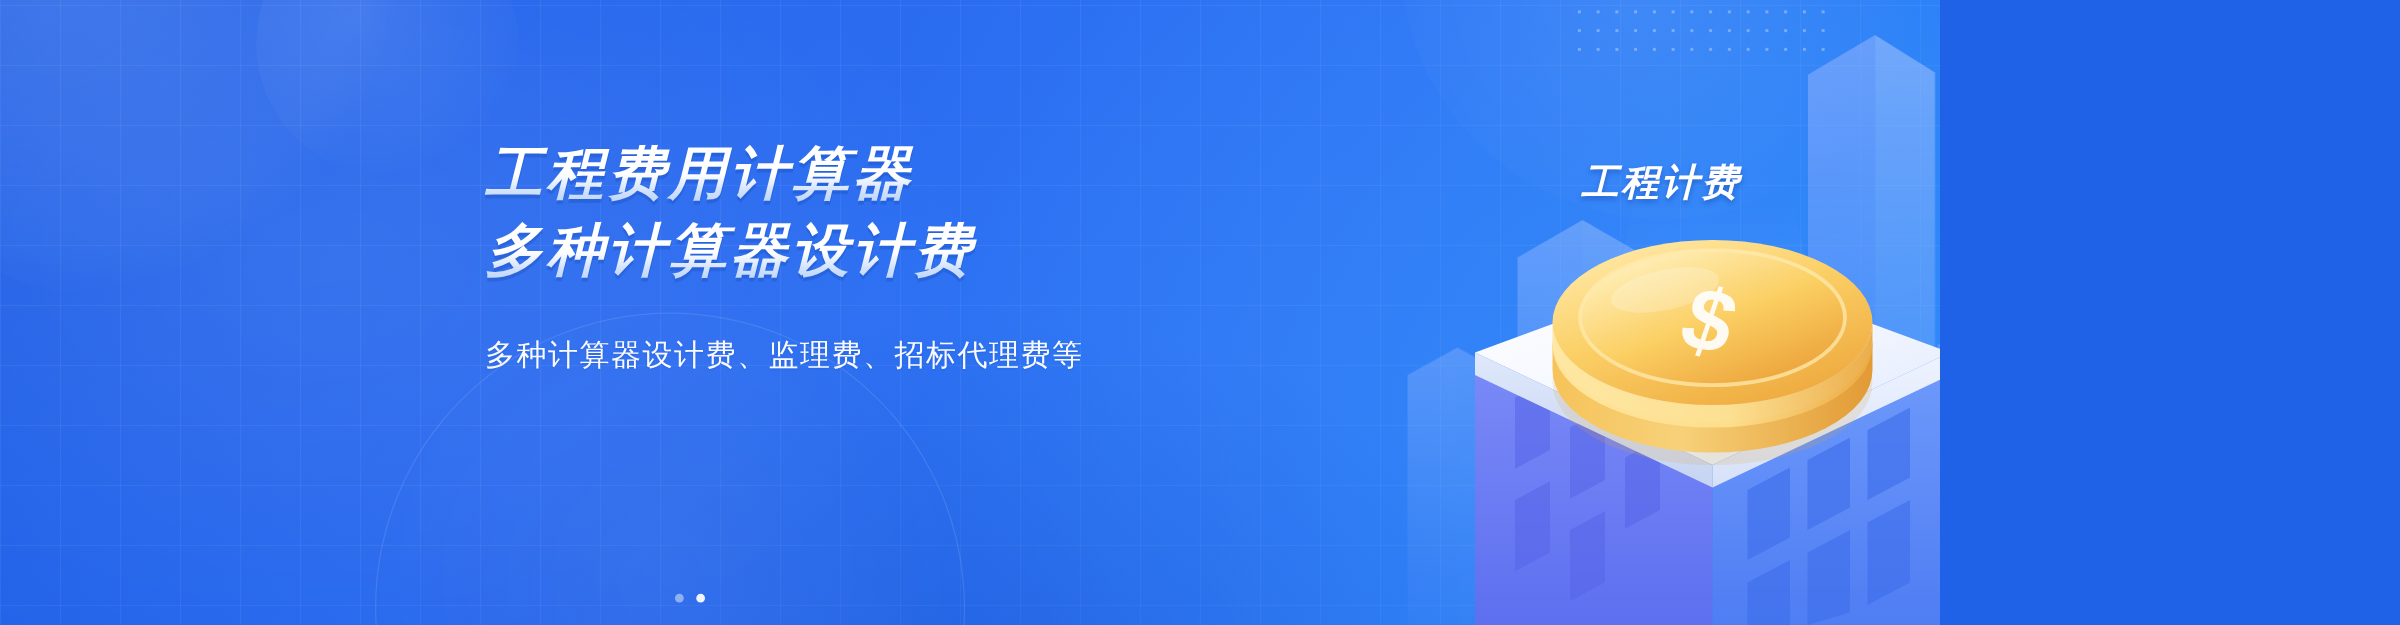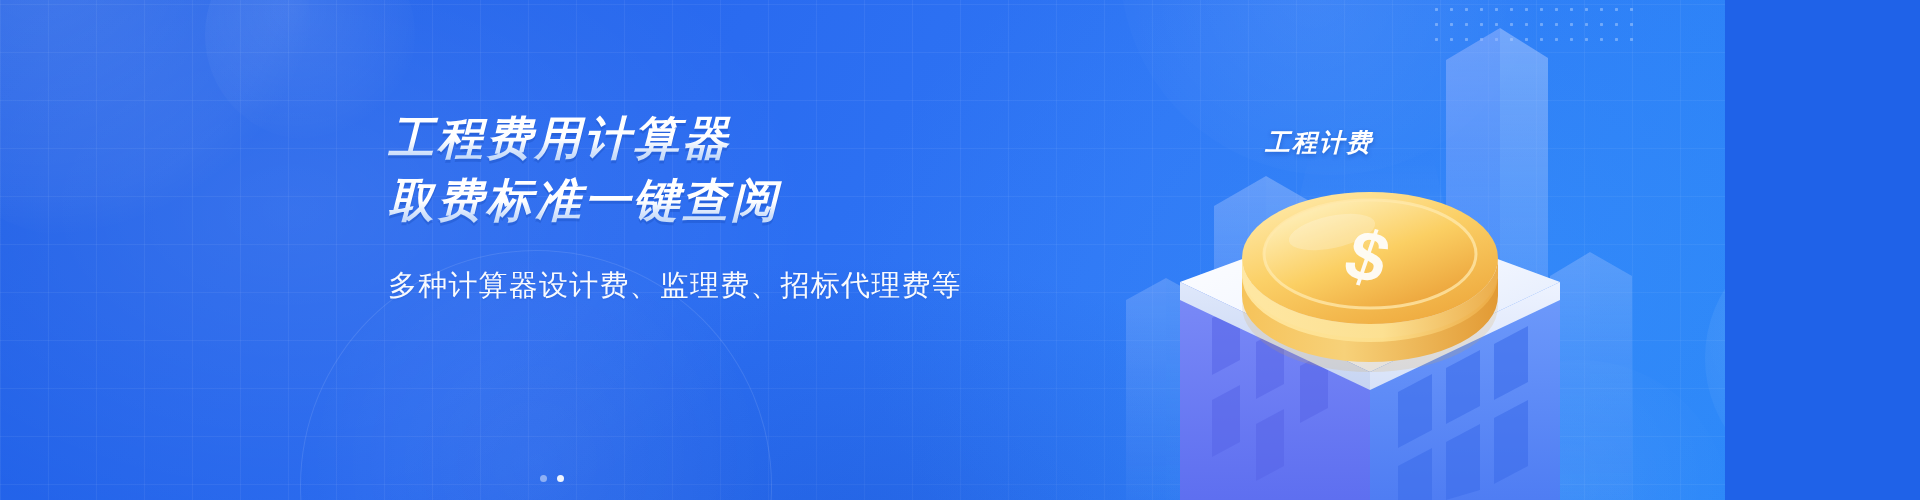--- a/index.html
+++ b/index.html
@@ -2,21 +2,21 @@
 <html><head>
 <meta charset="utf-8">
 <style>
   html, body {
     margin: 0;
     padding: 0;
     background: #1f62e8;
   }
   .banner {
     position: relative;
-    width: 1725px;
+    width: 1552px;
     height: 500px;
     overflow: hidden;
     font-family: "Liberation Sans", "DejaVu Sans", sans-serif;
     background: linear-gradient(118deg, #1f5fe6 0%, #2a6bf0 38%, #2f77f5 62%, #2a86f8 100%);
   }
 
   
   .bg-grid {
     position: absolute;
     inset: 0;
@@ -83,21 +83,21 @@
     -webkit-text-fill-color: transparent;
     filter: drop-shadow(0 3px 0 rgba(20,70,180,0.30));
     margin: 0;
     white-space: nowrap;
   }
   .headline + .headline { margin-top: 6px; }
 
   .subcopy {
     margin-top: 36px;
     color: #ffffff;
-    font-size: 29px;
+    font-size: 24px;
     line-height: 42px;
     letter-spacing: 1.2px;
     opacity: .97;
     text-shadow: 0 1px 2px rgba(15,55,150,0.20);
     white-space: nowrap;
   }
 
   
   .dots {
     position: absolute;
@@ -123,21 +123,21 @@
     top: 0;
     width: 560px;
     height: 500px;
   }
   .badge {
     position: absolute;
     left: 185px;
     top: 126px;
     font-style: italic;
     font-weight: bold;
-    font-size: 25px;
+    font-size: 30px;
     letter-spacing: 2px;
     color: #ffffff;
     text-shadow: 0 2px 4px rgba(18,60,160,0.45);
     white-space: nowrap;
   }
   .illus svg { position: absolute; left: 0; top: 0; }
 </style>
 </head>
 <body>
 
@@ -150,21 +150,21 @@
   <div class="circ circ-b"></div>
   <div class="circ circ-c"></div>
   <div class="circ circ-e"></div>
   <div class="circ circ-f"></div>
   <div class="circ circ-d"></div>
 
   <div class="dotmatrix"></div>
 
   <div class="copy">
     <h1 class="headline">工程费用计算器</h1>
-    <h1 class="headline">取费标准一键查阅</h1>
+    <h1 class="headline">多种计算器设计费</h1>
     <div class="subcopy">
       <div>多种计算器设计费、监理费、招标代理费等</div>
     </div>
   </div>
 
   <div class="dots">
     <span class="dot"></span>
     <span class="dot active"></span>
   </div>
 

